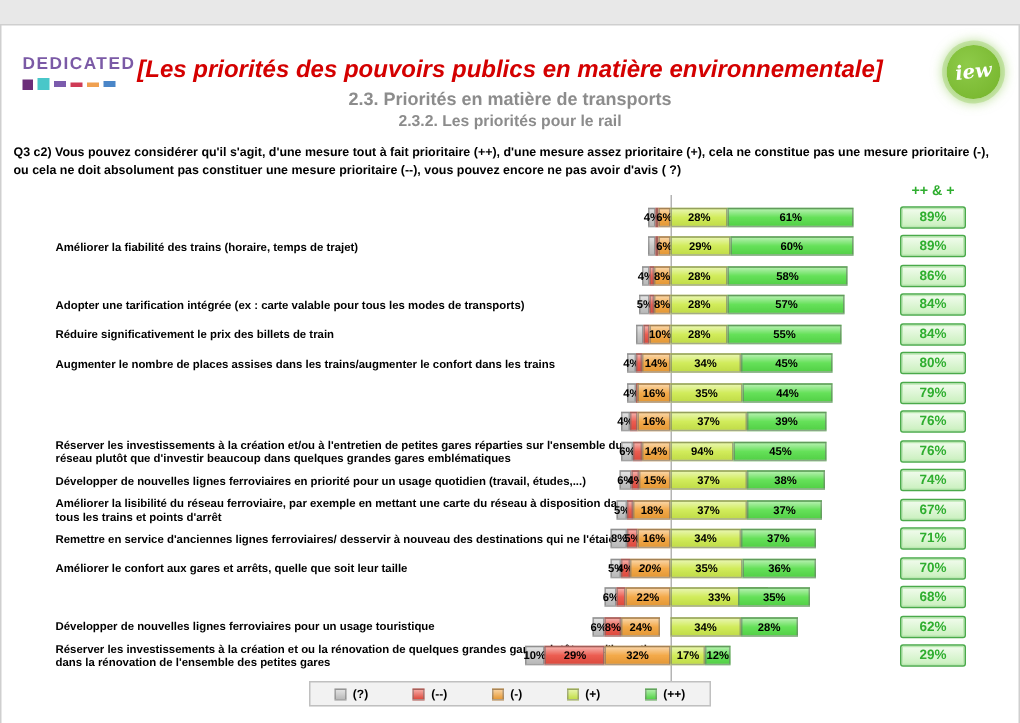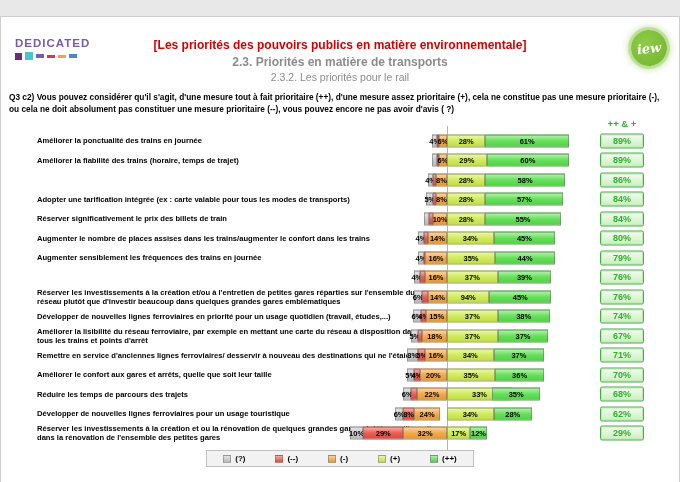--- a/index.html
+++ b/index.html
@@ -5,23 +5,23 @@
   * { margin:0; padding:0; box-sizing:border-box; }
   body { background:#e8e8e8; font-family:"Liberation Sans", sans-serif; }
   #page { position:relative; width:680px; height:482px; background:#fff;
           border:1px solid #cfcfcf; overflow:hidden; margin:16px auto; }
 
   
   .logo { position:absolute; left:14px; top:20px; }
   .logo-text { color:#7b5aa6; font-weight:bold; font-size:11.5px; letter-spacing:1px; }
   .logo-squares { display:flex; align-items:center; gap:3px; margin-top:3px; }
   .titles { text-align:center; padding-top:21px; }
-  .slide-title { color:#d40000; font-weight:bold; font-size:12px; }
+  .slide-title { color:#d40000; font-weight:bold; font-size:16px;font-style:italic; }
   .subtitle1 { color:#8c8c8c; font-weight:bold; font-size:12px; margin-top:3px; }
-  .subtitle2 { color:#8c8c8c; font-weight:normal; font-size:10.5px; margin-top:2px; }
+  .subtitle2 { color:#8c8c8c; font-weight:bold; font-size:10.5px; margin-top:2px; }
   .iew { position:absolute; right:12px; top:13px; width:36px; height:36px; border-radius:50%;
          background:radial-gradient(circle at 40% 35%, #8ecb49, #74b32a);
          box-shadow:0 0 0 3px rgba(140,200,80,.35), 0 0 7px 3px rgba(140,200,80,.55);
          color:#fff; font-family:"DejaVu Serif", serif; font-style:italic; font-weight:bold;
          font-size:13px; display:flex; align-items:center; justify-content:center;
          transform:rotate(-6deg); }
   .question { margin:9px 8px 0 8px; font-size:8.3px; font-weight:bold; line-height:1.4; color:#000; }
 
   
   .chart { position:relative; margin-top:3px; padding-top:13px; }
@@ -84,21 +84,20 @@
     <div class="subtitle2">2.3.2. Les priorités pour le rail</div>
   </div>
 
   <div class="question">Q3 c2) Vous pouvez considérer qu'il s'agit, d'une mesure tout à fait prioritaire (++), d'une mesure assez prioritaire (+), cela ne constitue pas une mesure prioritaire (-), ou cela ne doit absolument pas constituer une mesure prioritaire (--), vous pouvez encore ne pas avoir d'avis ( ?)</div>
 
   <div class="chart" id="chart">
     <div class="vline"></div>
     <div class="colhdr">++ &amp; +</div>
 
   <div class="row">
-        <div class="rlabel">Améliorer la ponctualité des trains en journée</div>
         <div class="barwrap">
           <div class="seg" style="left: 84.93px; width: 5.48px; background-color: rgb(196, 196, 196);">
             <span>4%</span>
           </div>
           <div class="seg" style="left: 90.41px; width: 1.37px; background-color: rgb(234, 79, 66);"></div>
           <div class="seg" style="left: 91.78px; width: 8.22px; background-color: rgb(242, 162, 58);">
             <span>6%</span>
           </div>
           <div class="seg" style="left: 100px; width: 38.36px; background-color: rgb(205, 234, 77);">
             <span>28%</span>
@@ -157,21 +156,21 @@
           <div class="seg" style="left: 100px; width: 38.36px; background-color: rgb(205, 234, 77);">
             <span>28%</span>
           </div>
           <div class="seg" style="left: 138.36px; width: 78.09px; background-color: rgb(88, 222, 75);">
             <span>57%</span>
           </div>
         </div>
         <div class="badge">84%</div>
       </div>
       <div class="row">
-        <div class="rlabel">Réserver significativement le prix des billets de train</div>
+        <div class="rlabel">Réduire significativement le prix des billets de train</div>
         <div class="barwrap">
           <div class="seg" style="left: 76.71px; width: 5.48px; background-color: rgb(196, 196, 196);"></div>
           <div class="seg" style="left: 82.19px; width: 4.11px; background-color: rgb(234, 79, 66);"></div>
           <div class="seg" style="left: 86.3px; width: 13.7px; background-color: rgb(242, 162, 58);">
             <span>10%</span>
           </div>
           <div class="seg" style="left: 100px; width: 38.36px; background-color: rgb(205, 234, 77);">
             <span>28%</span>
           </div>
           <div class="seg" style="left: 138.36px; width: 75.35px; background-color: rgb(88, 222, 75);">
@@ -193,21 +192,20 @@
           <div class="seg" style="left: 100px; width: 46.58px; background-color: rgb(205, 234, 77);">
             <span>34%</span>
           </div>
           <div class="seg" style="left: 146.58px; width: 61.65px; background-color: rgb(88, 222, 75);">
             <span>45%</span>
           </div>
         </div>
         <div class="badge">80%</div>
       </div>
       <div class="row">
-        <div class="rlabel">Augmenter sensiblement les fréquences des trains en journée</div>
         <div class="barwrap">
           <div class="seg" style="left: 71.23px; width: 5.48px; background-color: rgb(196, 196, 196);">
             <span>4%</span>
           </div>
           <div class="seg" style="left: 76.71px; width: 1.37px; background-color: rgb(234, 79, 66);"></div>
           <div class="seg" style="left: 78.08px; width: 21.92px; background-color: rgb(242, 162, 58);">
             <span>16%</span>
           </div>
           <div class="seg" style="left: 100px; width: 47.95px; background-color: rgb(205, 234, 77);">
             <span>35%</span>
@@ -318,34 +316,33 @@
       </div>
       <div class="row">
         <div class="rlabel">Améliorer le confort aux gares et arrêts, quelle que soit leur taille</div>
         <div class="barwrap">
           <div class="seg" style="left: 60.27px; width: 6.85px; background-color: rgb(196, 196, 196);">
             <span>5%</span>
           </div>
           <div class="seg" style="left: 67.12px; width: 5.48px; background-color: rgb(234, 79, 66);">
             <span>4%</span>
           </div>
-          <div class="seg" style="left: 72.6px; width: 27.4px; background-color: rgb(242, 162, 58);">
+          <div class="seg" style="left: 72.6px; width: 27.4px; background-color: rgb(242, 162, 58); font-style: italic;">
             <span>20%</span>
           </div>
           <div class="seg" style="left: 100px; width: 47.95px; background-color: rgb(205, 234, 77);">
             <span>35%</span>
           </div>
           <div class="seg" style="left: 147.95px; width: 49.32px; background-color: rgb(88, 222, 75); padding-left: 47px;">
             <span>36%</span>
           </div>
         </div>
         <div class="badge">70%</div>
       </div>
       <div class="row">
-        <div class="rlabel">Réduire les temps de parcours  des trajets</div>
         <div class="barwrap">
           <div class="seg" style="left: 56.16px; width: 8.22px; background-color: rgb(196, 196, 196);">
             <span>6%</span>
           </div>
           <div class="seg" style="left: 64.38px; width: 5.48px; background-color: rgb(234, 79, 66);"></div>
           <div class="seg" style="left: 69.86px; width: 30.14px; background-color: rgb(242, 162, 58);">
             <span>22%</span>
           </div>
           <div class="seg" style="left: 100px; width: 65px; background-color: rgb(205, 234, 77); padding-left: 33px;">
             <span>33%</span>

